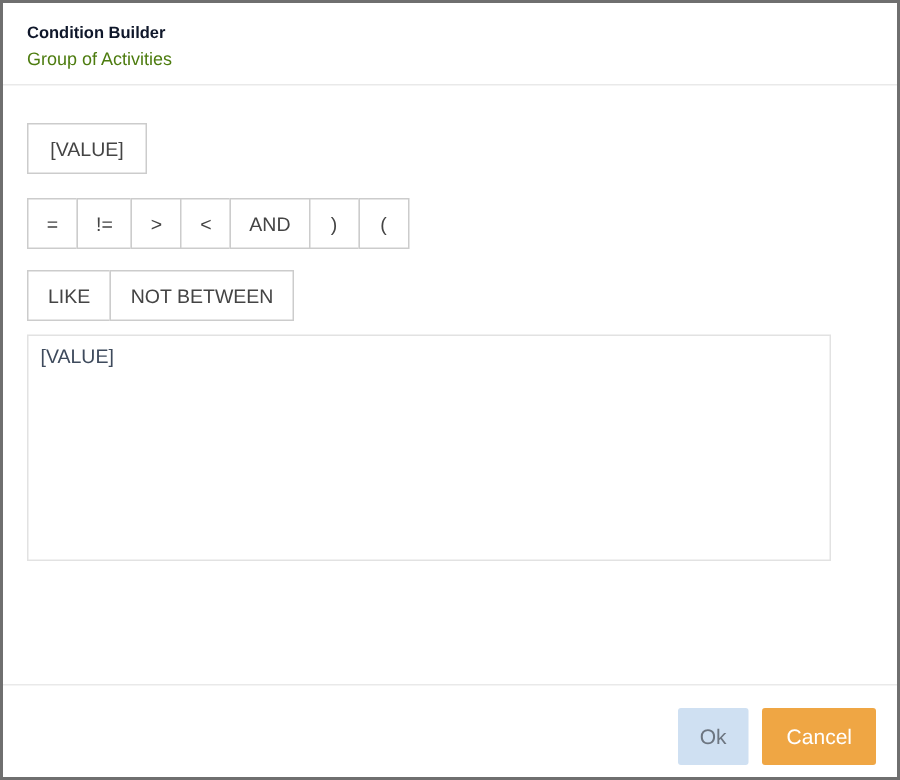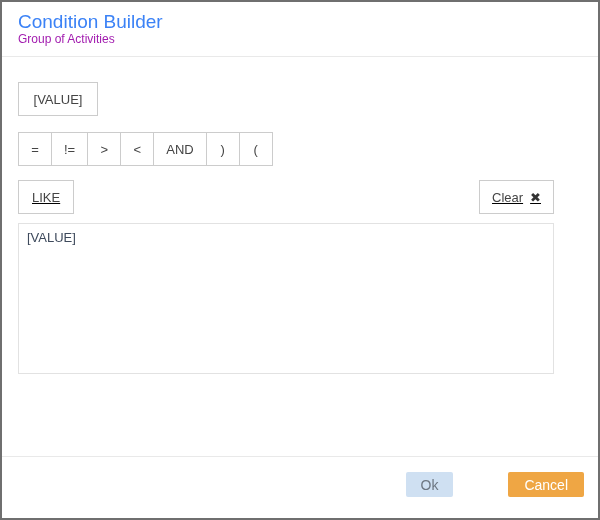--- a/index.html
+++ b/index.html
@@ -15,40 +15,40 @@
     flex-direction: column;
     overflow: hidden;
   }
 
   
   .header {
     padding: 12px 16px 9px 16px;
     border-bottom: 1px solid var(--divider, #e9e9e9);
   }
   .title {
-    font-size: 19px;
-    font-weight: normal;
-    color: #3b82f6;
+    font-size: 11px;
+    font-weight: bold;
+    color: #0f172a;
     line-height: 16px;
   }
   .subtitle {
     font-size: 12px;
-    color: #a21caf;
+    color: #4d7c0f;
     line-height: 15px;
     margin-top: 2px;
   }
 
   
   .body {
     padding: 0 44px 0 16px;
   }
   .row { display: flex; align-items: stretch; }
   .row-value   { margin-top: 25px; }
   .row-ops     { margin-top: 16px; }
-  .row-keys    { margin-top: 14px; justify-content: space-between; align-items: flex-end; text-decoration: underline; }
+  .row-keys    { margin-top: 14px; justify-content: space-between; align-items: flex-end; }
 
   .btn {
     height: 34px;
     background: #fff;
     border: 1px solid var(--button-border, #cccccc);
     color: #444;
     font-family: "Liberation Sans", "DejaVu Sans", sans-serif;
     font-size: 13px;
     padding: 0 12px;
     min-width: 34px;
@@ -96,42 +96,41 @@
     width: 100%;
   }
   .footer {
     padding: 15px 14px 0 14px;
     display: flex;
     justify-content: flex-end;
     align-items: flex-start;
     gap: 9px;
   }
   .footer button {
-    height: 25px;
+    height: 38px;
     border: none;
     border-radius: 2px;
     font-family: "Liberation Sans", "DejaVu Sans", sans-serif;
     font-size: 14px;
     cursor: pointer;
     display: inline-flex;
     align-items: center;
     justify-content: center;
   }
   .ok-btn {
     background: var(--ok-bg, #cfe0f2);
     color: var(--ok-text, #6d7681);
     padding: 0 15px;
     min-width: 45px;
   }
   .cancel-btn {
     background: var(--cancel-bg, #efa644);
     color: var(--cancel-text, #ffffff);
     padding: 0 16px;
     min-width: 71px;
-    margin-left: 46px;
   }
 </style>
 </head>
 <body>
 
 <div class="dialog">
 
   <div class="header">
     <div class="title">Condition Builder</div>
     <div class="subtitle">Group of Activities</div>
@@ -151,25 +150,22 @@
         <button class="btn">&lt;</button>
         <button class="btn">AND</button>
         <button class="btn">)</button>
         <button class="btn">(</button>
       </div>
     </div>
 
     <div class="row row-keys">
       <div class="group">
         <button class="btn kw">LIKE</button>
+        <button class="btn kw">NOT BETWEEN</button>
       </div>
-      <button class="btn clear-btn">
-        <span class="clear-label">Clear</span>
-        <span class="x-icon">✖</span>
-      </button>
     </div>
 
     <textarea class="expr" spellcheck="false" style="">[VALUE]</textarea>
 
   </div>
 
   <div class="footer-divider"></div>
 
   <div class="footer">
     <button class="ok-btn">Ok</button>

